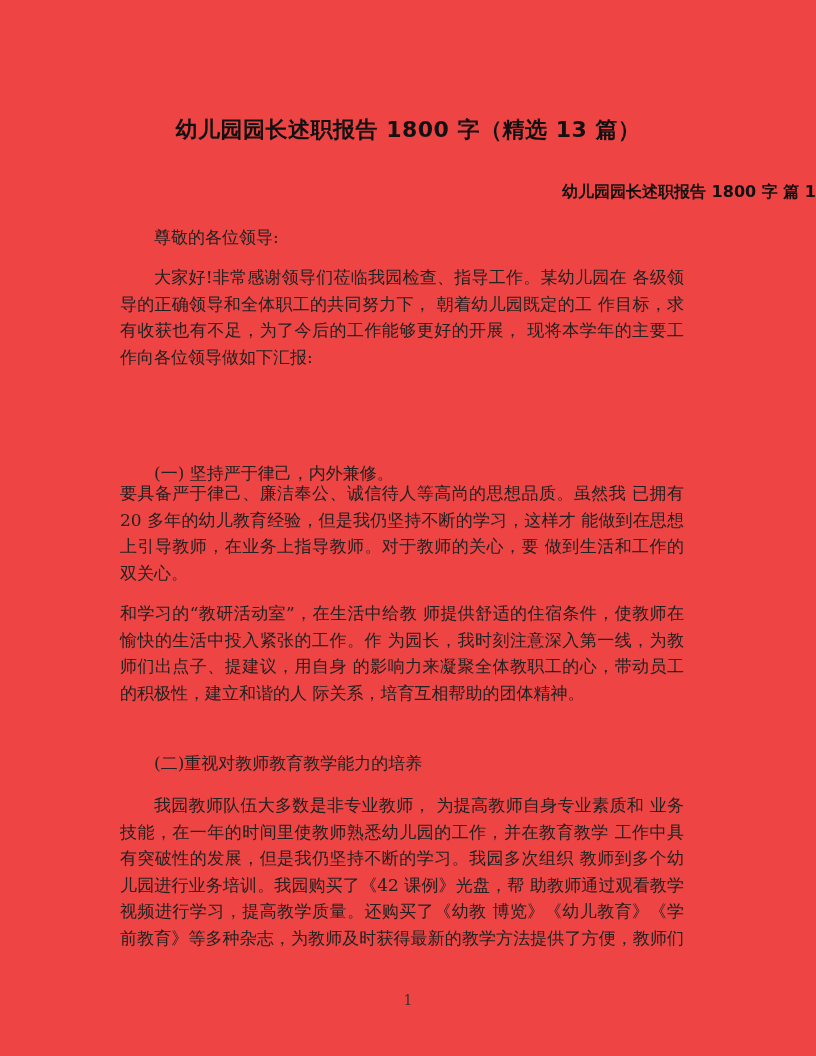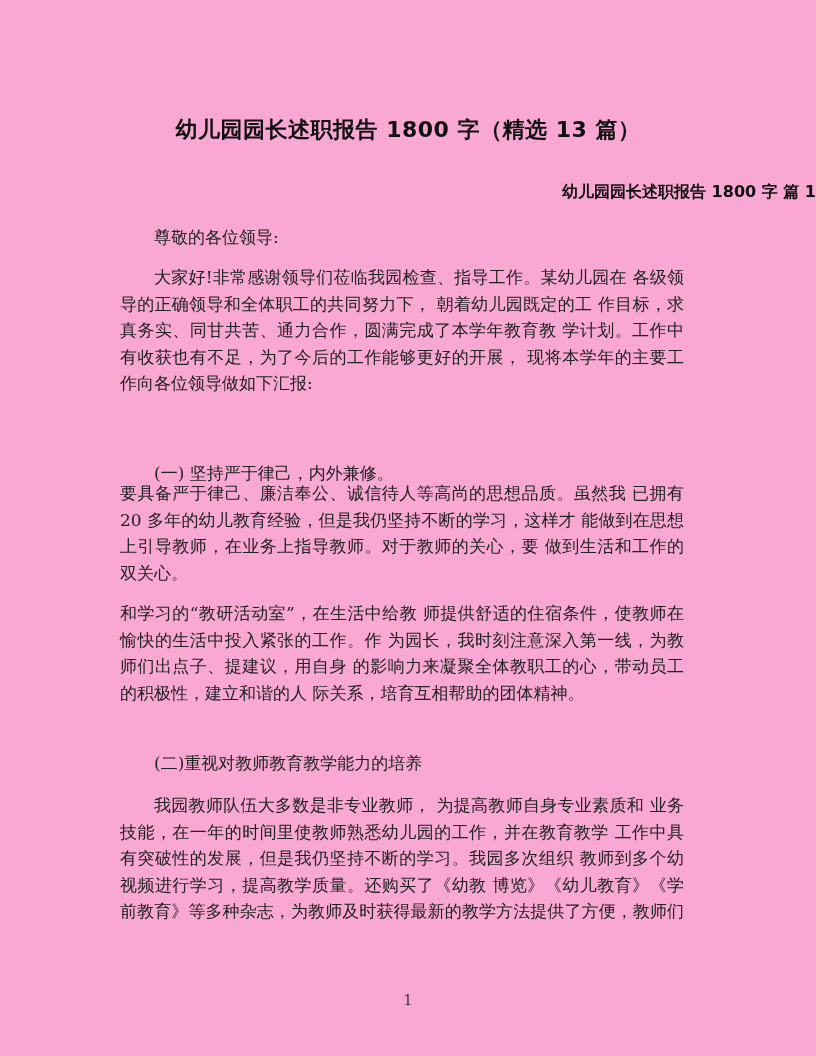--- a/index.html
+++ b/index.html
@@ -13,21 +13,21 @@
       position: relative;
       overflow: hidden;
       font-family: "DejaVu Serif", "Liberation Serif", serif;
       color: #1a1a1a;
     }
     .page {
       position: absolute;
       left: 0; top: 0;
       width: 816px;
       height: 1056px;
-      background: #f9a8d4;
+      background: #ef4444;
     }
     .doc-title {
       position: absolute;
       left: 0; right: 0;
       top: 114px;
       text-align: center;
       font-family: "DejaVu Sans", "Liberation Sans", sans-serif;
       font-weight: bold;
       font-size: 22px;
       line-height: 32px;
@@ -92,21 +92,20 @@
 
   <div class="body-text" style="top:0;">
 
     <div class="para" style="top:224px;">
       <span class="line first last">尊敬的各位领导:</span>
     </div>
 
     <div class="para" style="top:264px;">
       <span class="line first">大家好!非常感谢领导们莅临我园检查、指导工作。某幼儿园在 各级领</span>
       <span class="line">导的正确领导和全体职工的共同努力下， 朝着幼儿园既定的工 作目标，求</span>
-      <span class="line">真务实、同甘共苦、通力合作，圆满完成了本学年教育教 学计划。工作中</span>
       <span class="line">有收获也有不足，为了今后的工作能够更好的开展， 现将本学年的主要工</span>
       <span class="line last">作向各位领导做如下汇报:</span>
     </div>
 
     <div class="para" style="top:460px;">
       <span class="line first last">(一) 坚持严于律己，内外兼修。</span>
     </div>
 
     <div class="para" style="top:480px;">
       <span class="line">要具备严于律己、廉洁奉公、诚信待人等高尚的思想品质。虽然我 已拥有</span>
@@ -123,20 +122,21 @@
     </div>
 
     <div class="para" style="top:750px;">
       <span class="line first last">(二)重视对教师教育教学能力的培养</span>
     </div>
 
     <div class="para" style="top:792px;">
       <span class="line first">我园教师队伍大多数是非专业教师， 为提高教师自身专业素质和 业务</span>
       <span class="line">技能，在一年的时间里使教师熟悉幼儿园的工作，并在教育教学 工作中具</span>
       <span class="line">有突破性的发展，但是我仍坚持不断的学习。我园多次组织 教师到多个幼</span>
+      <span class="line">儿园进行业务培训。我园购买了《42 课例》光盘，帮 助教师通过观看教学</span>
       <span class="line">视频进行学习，提高教学质量。还购买了《幼教 博览》《幼儿教育》《学</span>
       <span class="line">前教育》等多种杂志，为教师及时获得最新的教学方法提供了方便，教师们</span>
     </div>
 
   </div>
 
   <div class="page-number">1</div>
 
 </div>
 

